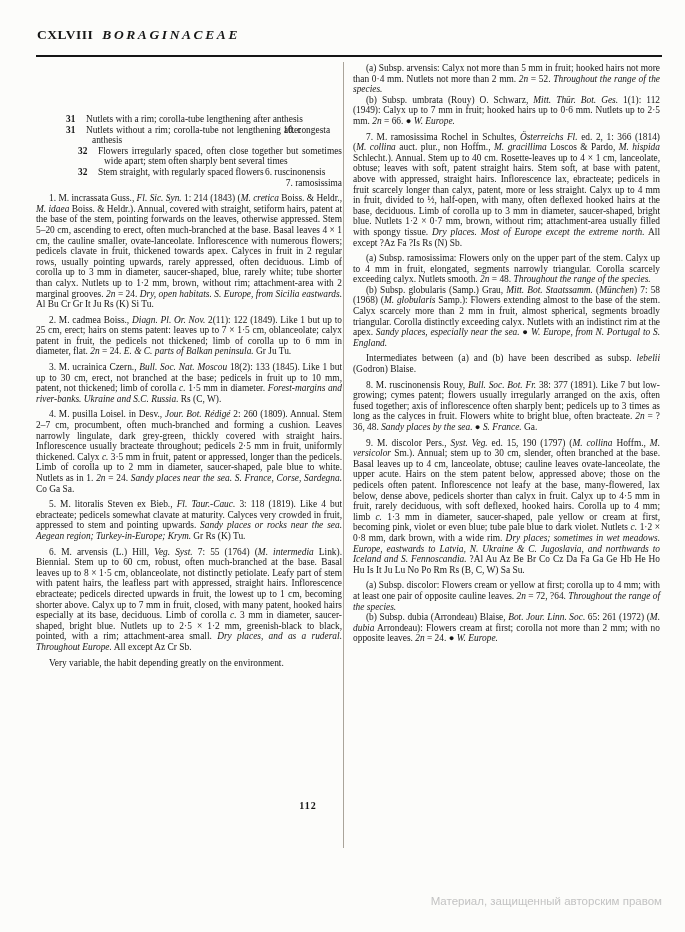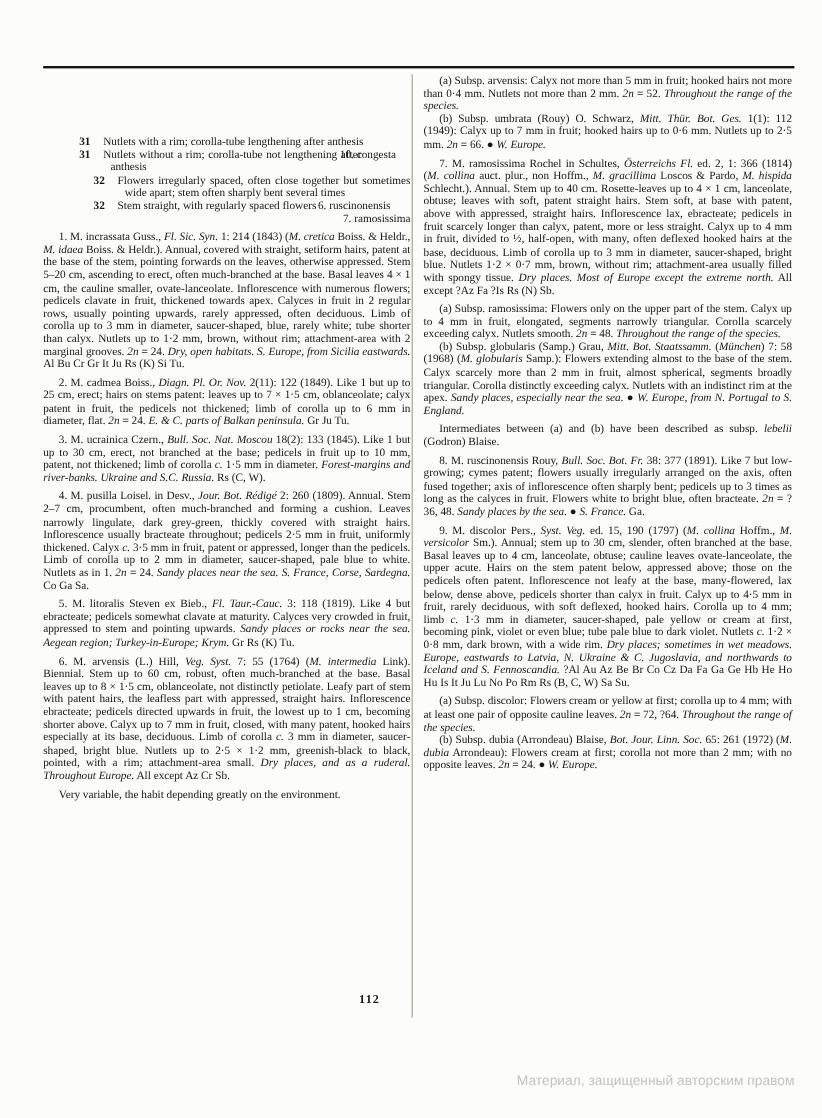--- a/index.html
+++ b/index.html
@@ -24,34 +24,37 @@
   .key{text-indent:-26px;}
   .key.lvl1{padding-left:56px;}
   .key.lvl2{padding-left:68px;}
   .knum{font-weight:bold;display:inline-block;width:20px;text-indent:0;}
   .klead{float:right;font-weight:bold;padding-left:8px;}
   .klead-line{display:block;text-align:right;font-weight:bold;text-indent:0;}
   .s-r{font-style:normal;font-weight:normal;}
   .s-b{font-weight:normal;}
   .s-i{font-style:italic;}
   .page-number{
-    position:absolute;left:282px;top:828px;width:52px;text-align:center;
+    position:absolute;left:282px;top:800px;width:52px;text-align:center;
     font-size:10px;font-weight:bold;letter-spacing:1px;
   }
   .watermark{
     position:absolute;right:23px;top:895px;
     font-family:"Liberation Sans", sans-serif;font-size:11.5px;color:#c3c3c3;
     white-space:nowrap;
   }
 </style>
 </head>
 <body>
 
 <div class="page">
 
+  <div class="running-head">
+    <span>CXLVIII</span><span class="family">BORAGINACEAE</span>
+  </div>
 
   <div class="head-rule"></div>
   <div class="col-divider"></div>
 
   <div class="col" id="left-col">
       <div class="key lvl1"><span class="knum">31</span><span class="s-r">Nutlets with a rim; corolla-tube lengthening after anthesis</span><span class="klead"><span class="s-b">10. congesta</span></span></div>
       <div class="key lvl1"><span class="knum">31</span><span class="s-r">Nutlets without a rim; corolla-tube not lengthening after anthesis</span></div>
       <div class="key lvl2"><span class="knum">32</span><span class="s-r">Flowers irregularly spaced, often close together but sometimes wide apart; stem often sharply bent several times</span><span class="klead"><span class="s-b">6. ruscinonensis</span></span></div>
       <div class="key lvl2"><span class="knum">32</span><span class="s-r">Stem straight, with regularly spaced flowers</span><span class="klead-line"><span class="s-b">7. ramosissima</span></span></div>
       <div class="para gap"><span class="s-b">1. M. incrassata</span><span class="s-r"> Guss., </span><span class="s-i">Fl. Sic. Syn. </span><span class="s-b">1</span><span class="s-r">: 214 (1843) (</span><span class="s-i">M. cretica</span><span class="s-r"> Boiss. &amp; Heldr., </span><span class="s-i">M. idaea</span><span class="s-r"> Boiss. &amp; Heldr.).  Annual, covered with straight, setiform hairs, patent at the base of the stem, pointing forwards on the leaves, otherwise appressed.  Stem 5–20 cm, ascending to erect, often much-branched at the base.  Basal leaves 4 × 1 cm, the cauline smaller, ovate-lanceolate. Inflorescence with numerous flowers; pedicels clavate in fruit, thickened towards apex.  Calyces in fruit in 2 regular rows, usually pointing upwards, rarely appressed, often deciduous. Limb of corolla up to 3 mm in diameter, saucer-shaped, blue, rarely white; tube shorter than calyx.  Nutlets up to 1·2 mm, brown, without rim; attachment-area with 2 marginal grooves. </span><span class="s-i">2n</span><span class="s-r"> = 24.  </span><span class="s-i">Dry, open habitats.  S. Europe, from Sicilia eastwards.</span><span class="s-r"> </span><span class="s-b">Al Bu Cr Gr It Ju Rs (K) Si Tu.</span></div>

